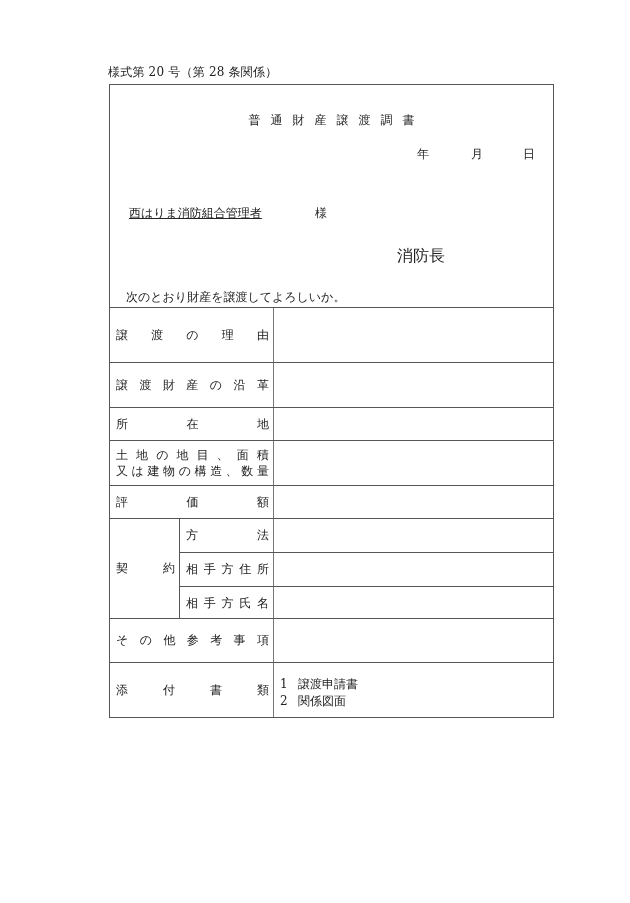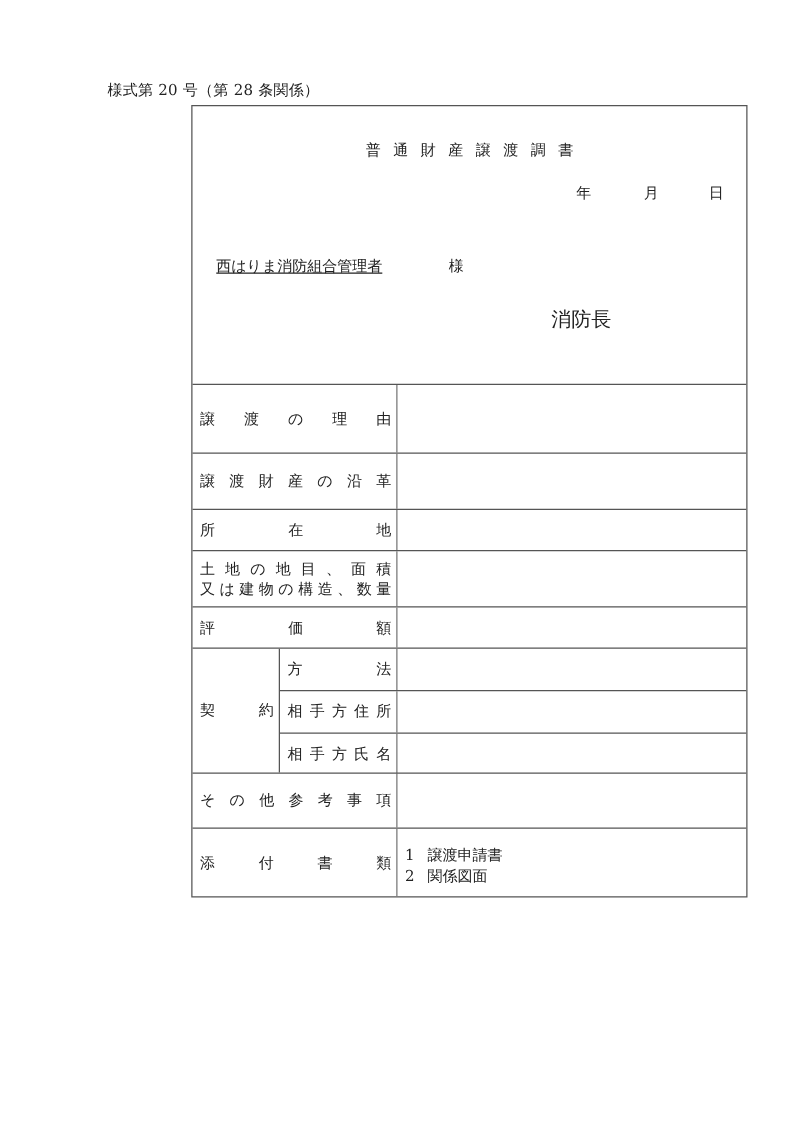--- a/index.html
+++ b/index.html
@@ -1,20 +1,20 @@
 <!DOCTYPE html>
 <html><head>
 <meta charset="utf-8">
 <style>
   html, body { margin: 0; padding: 0; background: #ffffff; }
   body { width: 630px; height: 903px; position: relative; overflow: hidden;
          font-family: "DejaVu Serif", "Liberation Serif", serif; color: #222; }
   .abs { position: absolute; }
-  .form-caption { left: 86px; top: 64px; font-size: 12px; letter-spacing: 0.2px; white-space: nowrap; }
-  .frame { left: 109px; top: 84px; width: 443px; height: 632px; border: 1.5px solid #555; box-sizing: content-box; margin-left: 44px; }
+  .form-caption { left: 108px; top: 64px; font-size: 12px; letter-spacing: 0.2px; white-space: nowrap; }
+  .frame { left: 109px; top: 84px; width: 443px; height: 632px; border: 1.5px solid #555; box-sizing: content-box; }
   .header-area { position: absolute; left: 0; top: 0; width: 443px; height: 222px; }
   .doc-title { position: absolute; left: 0; right: 0; top: 27px; text-align: center; font-size: 12px; letter-spacing: 10px; padding-left: 10px; }
   .date-line { position: absolute; right: 18px; top: 61px; font-size: 12px; display: flex; gap: 0; }
   .date-line span { display: inline-block; }
   .date-year { margin-right: 42px; }
   .date-month { margin-right: 40px; }
   .addressee { position: absolute; left: 19px; top: 120px; font-size: 12px; white-space: nowrap; text-decoration: underline; }
   .addressee-honor { position: absolute; left: 205px; top: 120px; font-size: 12px; }
   .sender { position: absolute; left: 287px; top: 161px; font-size: 16px; }
   .request-text { position: absolute; left: 16px; top: 204px; font-size: 12px; white-space: nowrap; }
@@ -51,20 +51,21 @@
 
     <div class="date-line">
       <span class="date-year">年</span>
       <span class="date-month">月</span>
       <span class="date-day">日</span>
     </div>
 
     <div class="addressee">西はりま消防組合管理者</div>
     <div class="addressee-honor">様</div>
     <div class="sender">消防長</div>
+    <div class="request-text">次のとおり財産を譲渡してよろしいか。</div>
   </div>
 
   <div class="table">
 
     <div class="row" style="top:0px;height:55px;">
       <div class="label">
           <div class="spread">
             <span>譲</span>
             <span>渡</span>
             <span>の</span>

